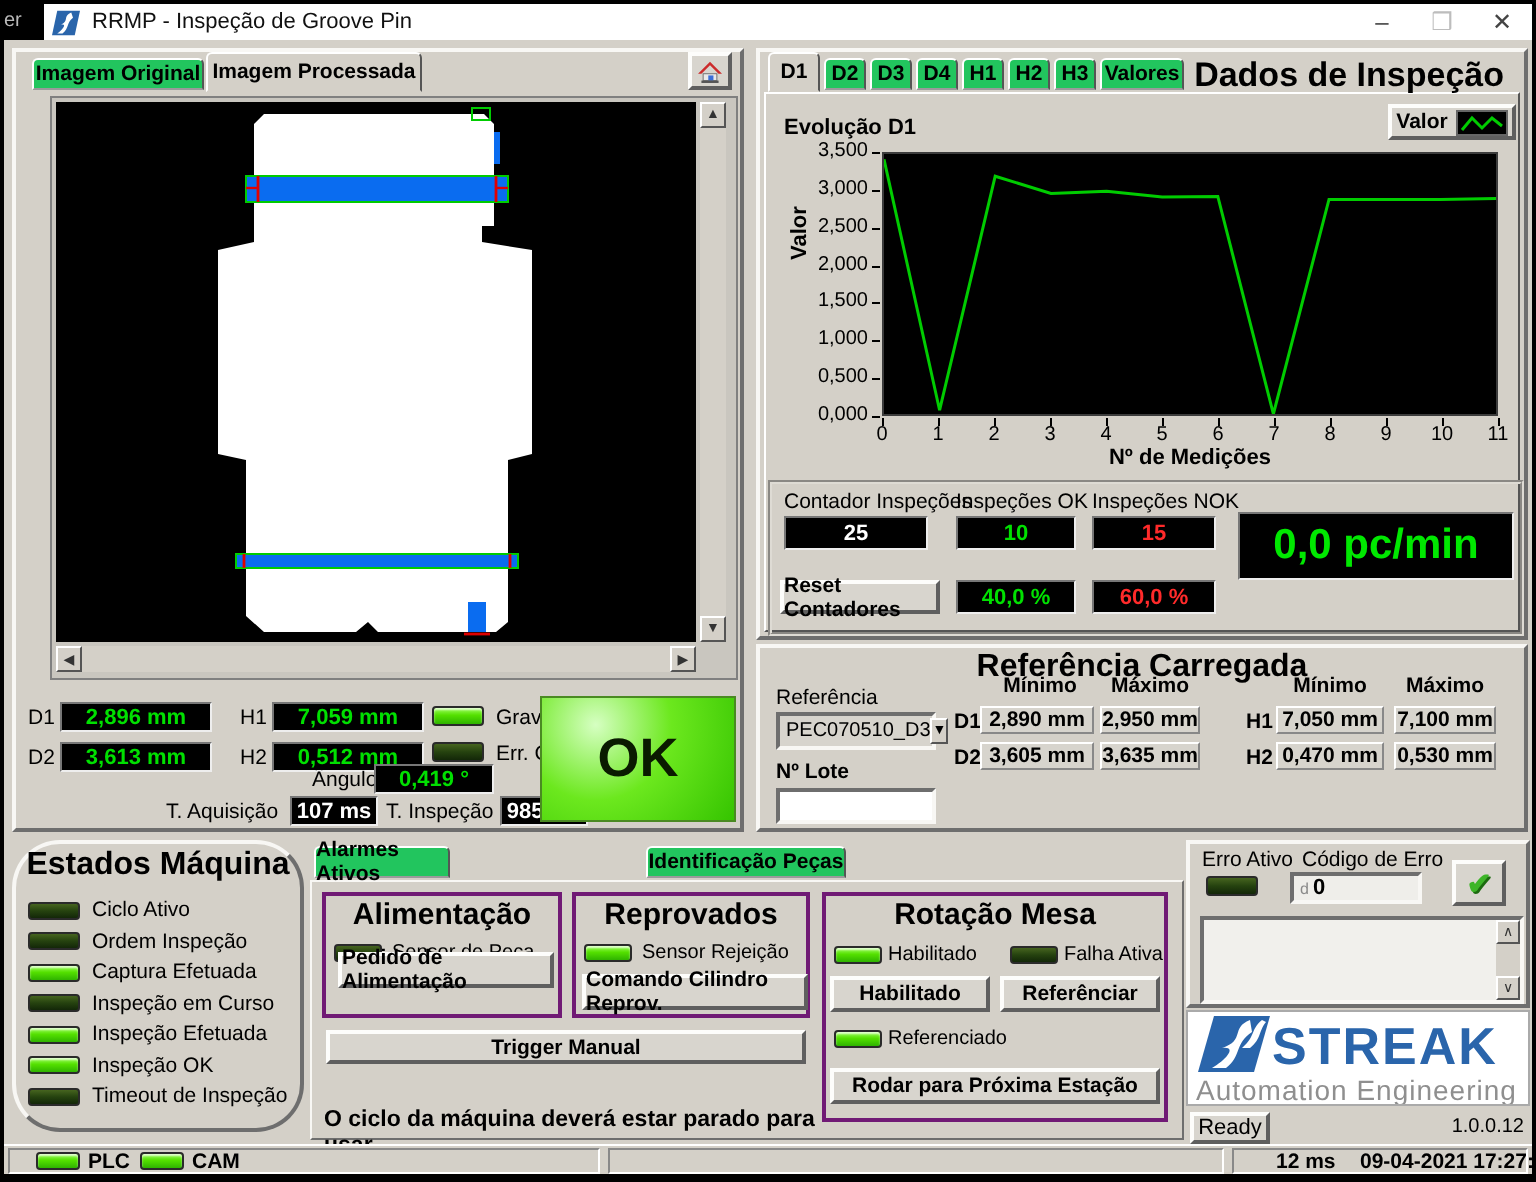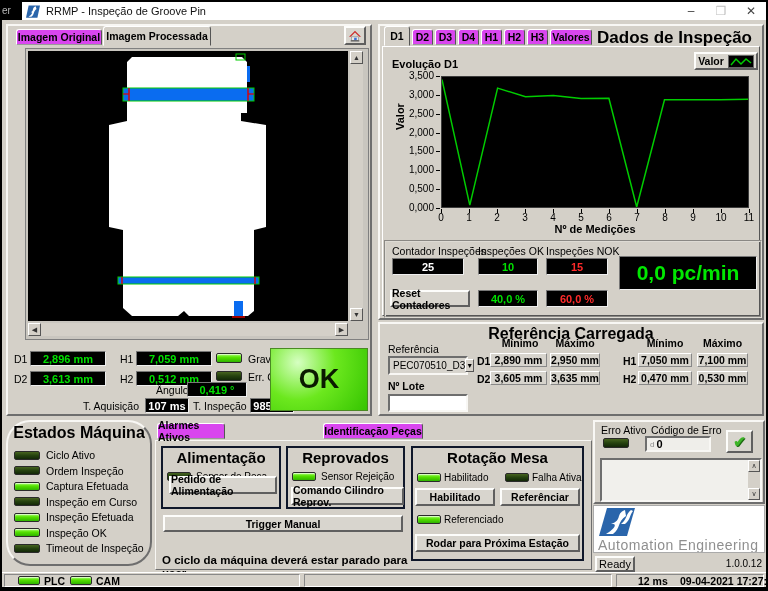--- a/index.html
+++ b/index.html
@@ -29,21 +29,21 @@
   #app-icon { margin-left:24px; width:14px; height:13px; }
   #win-title { margin-left:6px; font-size:11px; color:#111; }
   #win-controls { margin-left:auto; display:flex; align-items:center; gap:0; }
   .winbtn { width:30px; text-align:center; font-size:12px; color:#444; }
   #behind-fragment { left:0; top:0; width:22px; height:20px; background:#000; color:#b9b9b9;
     font-size:10px; display:flex; align-items:center; padding-left:2px; }
 
   #content { left:2px; top:20px; width:764px; height:567px; background:#d4d0c8; }
 
   
-  .tab { position:absolute; top:3px; height:16px; background:#d946ef;
+  .tab { position:absolute; top:3px; height:16px; background:#22c55e;
     border:1px solid; border-color:#fff #555 #9a9a9a #fff; border-radius:3px 3px 0 0;
     font-size:10.5px; font-weight:bold; display:flex; align-items:center; justify-content:center; z-index:1; }
   .tab.sel { top:0; height:20px; background:#d4d0c8; border-bottom:1px solid #d4d0c8; z-index:3; }
 
   
   #left-panel { left:4px; top:4px; width:366px; height:392px; }
   #img-frame { left:17px; top:22px; width:344px; height:292px; border:1px solid #808080; background:#c9c6bf; }
   #img-canvas { left:2px; top:2px; width:320px; height:270px; background:#000; }
   .scroll { background:#d4d0c8; }
   .scroll-arrow { position:absolute; width:13px; height:13px; font-size:7px; color:#333;
@@ -88,21 +88,21 @@
     border:2px solid; border-color:#6e6e6e #f8f7f4 #f8f7f4 #6e6e6e; background:#fff; font-size:10px; padding:0 2px; }
 
   
   #estados-panel { left:4px; top:400px; width:146px; height:146px;border-radius:24px; }
   #estados-title { position:absolute; left:0; right:0; top:2px; text-align:center; font-size:16px; font-weight:bold; }
   .state-row { position:absolute; left:6px; display:flex; align-items:center; gap:6px; }
 
   
   #manual-panel { left:153px; top:400px; width:437px; height:152px; }
   #manual-content { position:absolute; left:0; top:20px; width:437px; height:130px; }
-  .group { position:absolute; border:2px solid #0f172a; }
+  .group { position:absolute; border:2px solid #701a75; }
   .group-title { position:absolute; left:0; right:0; top:1px; text-align:center; font-size:15px; font-weight:bold; }
   #warning { position:absolute; left:6px; top:113px; width:250px; font-size:11.5px; font-weight:bold; line-height:13px; }
 
   
   #err-panel { left:591px; top:400px; width:172px; height:84px; }
   #code-field { position:absolute; left:50px; top:14px; width:66px; height:16px;
     border:2px solid; border-color:#6e6e6e #f8f7f4 #f8f7f4 #6e6e6e; background:#efeeea;
     display:flex; align-items:center; font-size:11px; padding-left:3px; }
   #code-field .radix { color:#8a8a8a; font-size:8px; margin-right:2px; }
   #check-btn { left:131px; top:8px; width:27px; height:23px; }
@@ -446,20 +446,21 @@
         </div>
       </div>
     </div>
 
     <div id="logo-area" class="abs">
       <svg class="abs" style="left:5px; top:2px;" width="36" height="28" viewBox="0 0 18 14">
         <polygon points="4,0 18,0 14,14 0,14" fill="#2a65ab"></polygon>
         <path d="M13,1 C8,3 12,6 6,8 C10,7.5 7,11 3.5,13 L7,13 C11,10 9,7 13.5,4 Z" fill="#fff"></path>
         <path d="M16,1 C13,3.5 14.5,5 11,8 L13,8 C16,5.5 15,4 17,1.5 Z" fill="#fff"></path>
       </svg>
+      <div id="logo-name">STREAK</div>
       <div id="logo-sub">Automation Engineering</div>
     </div>
     <div id="ready-btn" class="abs btn">Ready</div>
     <div id="version" class="abs">1.0.0.12</div>
 
     <div id="statusbar" class="abs">
       <div class="sb-cell" style="left:2px; width:296px;"></div>
       <div class="sb-cell" style="left:302px; width:308px;"></div>
       <div class="sb-cell" style="left:614px; width:148px;"></div>
       <div class="led abs on" style="left:16px; top:3px; width:22px; height:9px;"></div>

